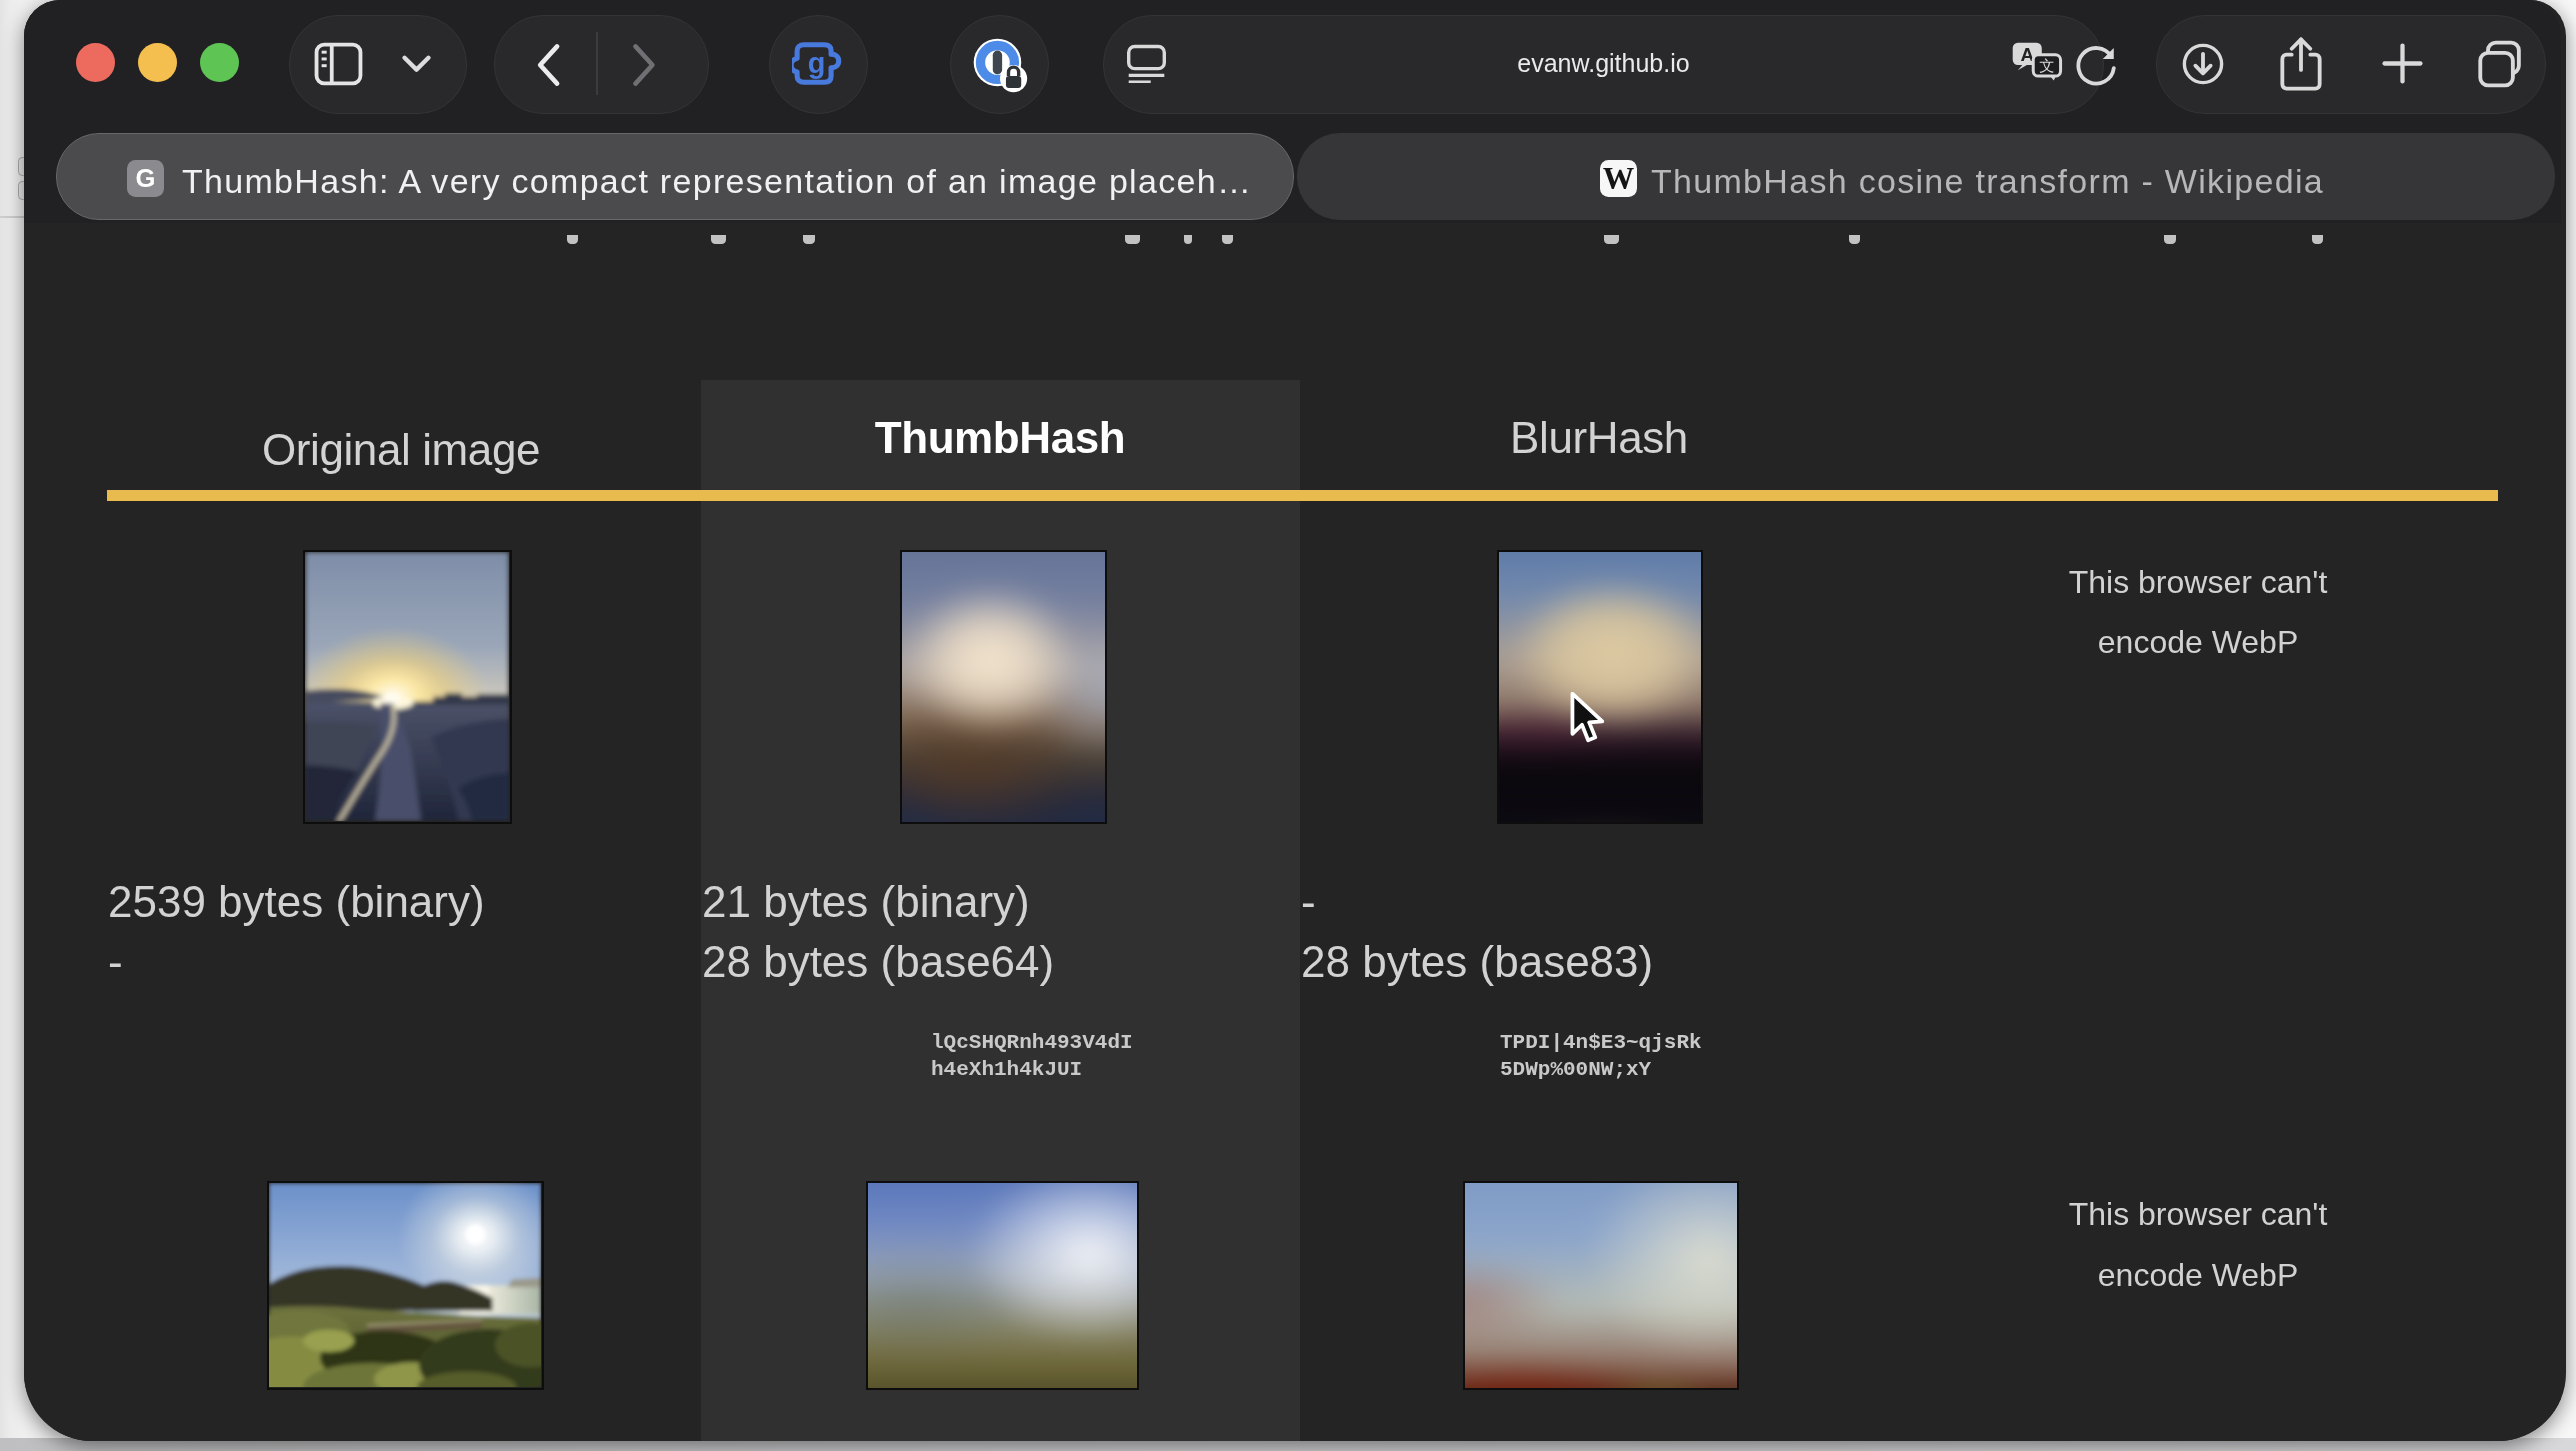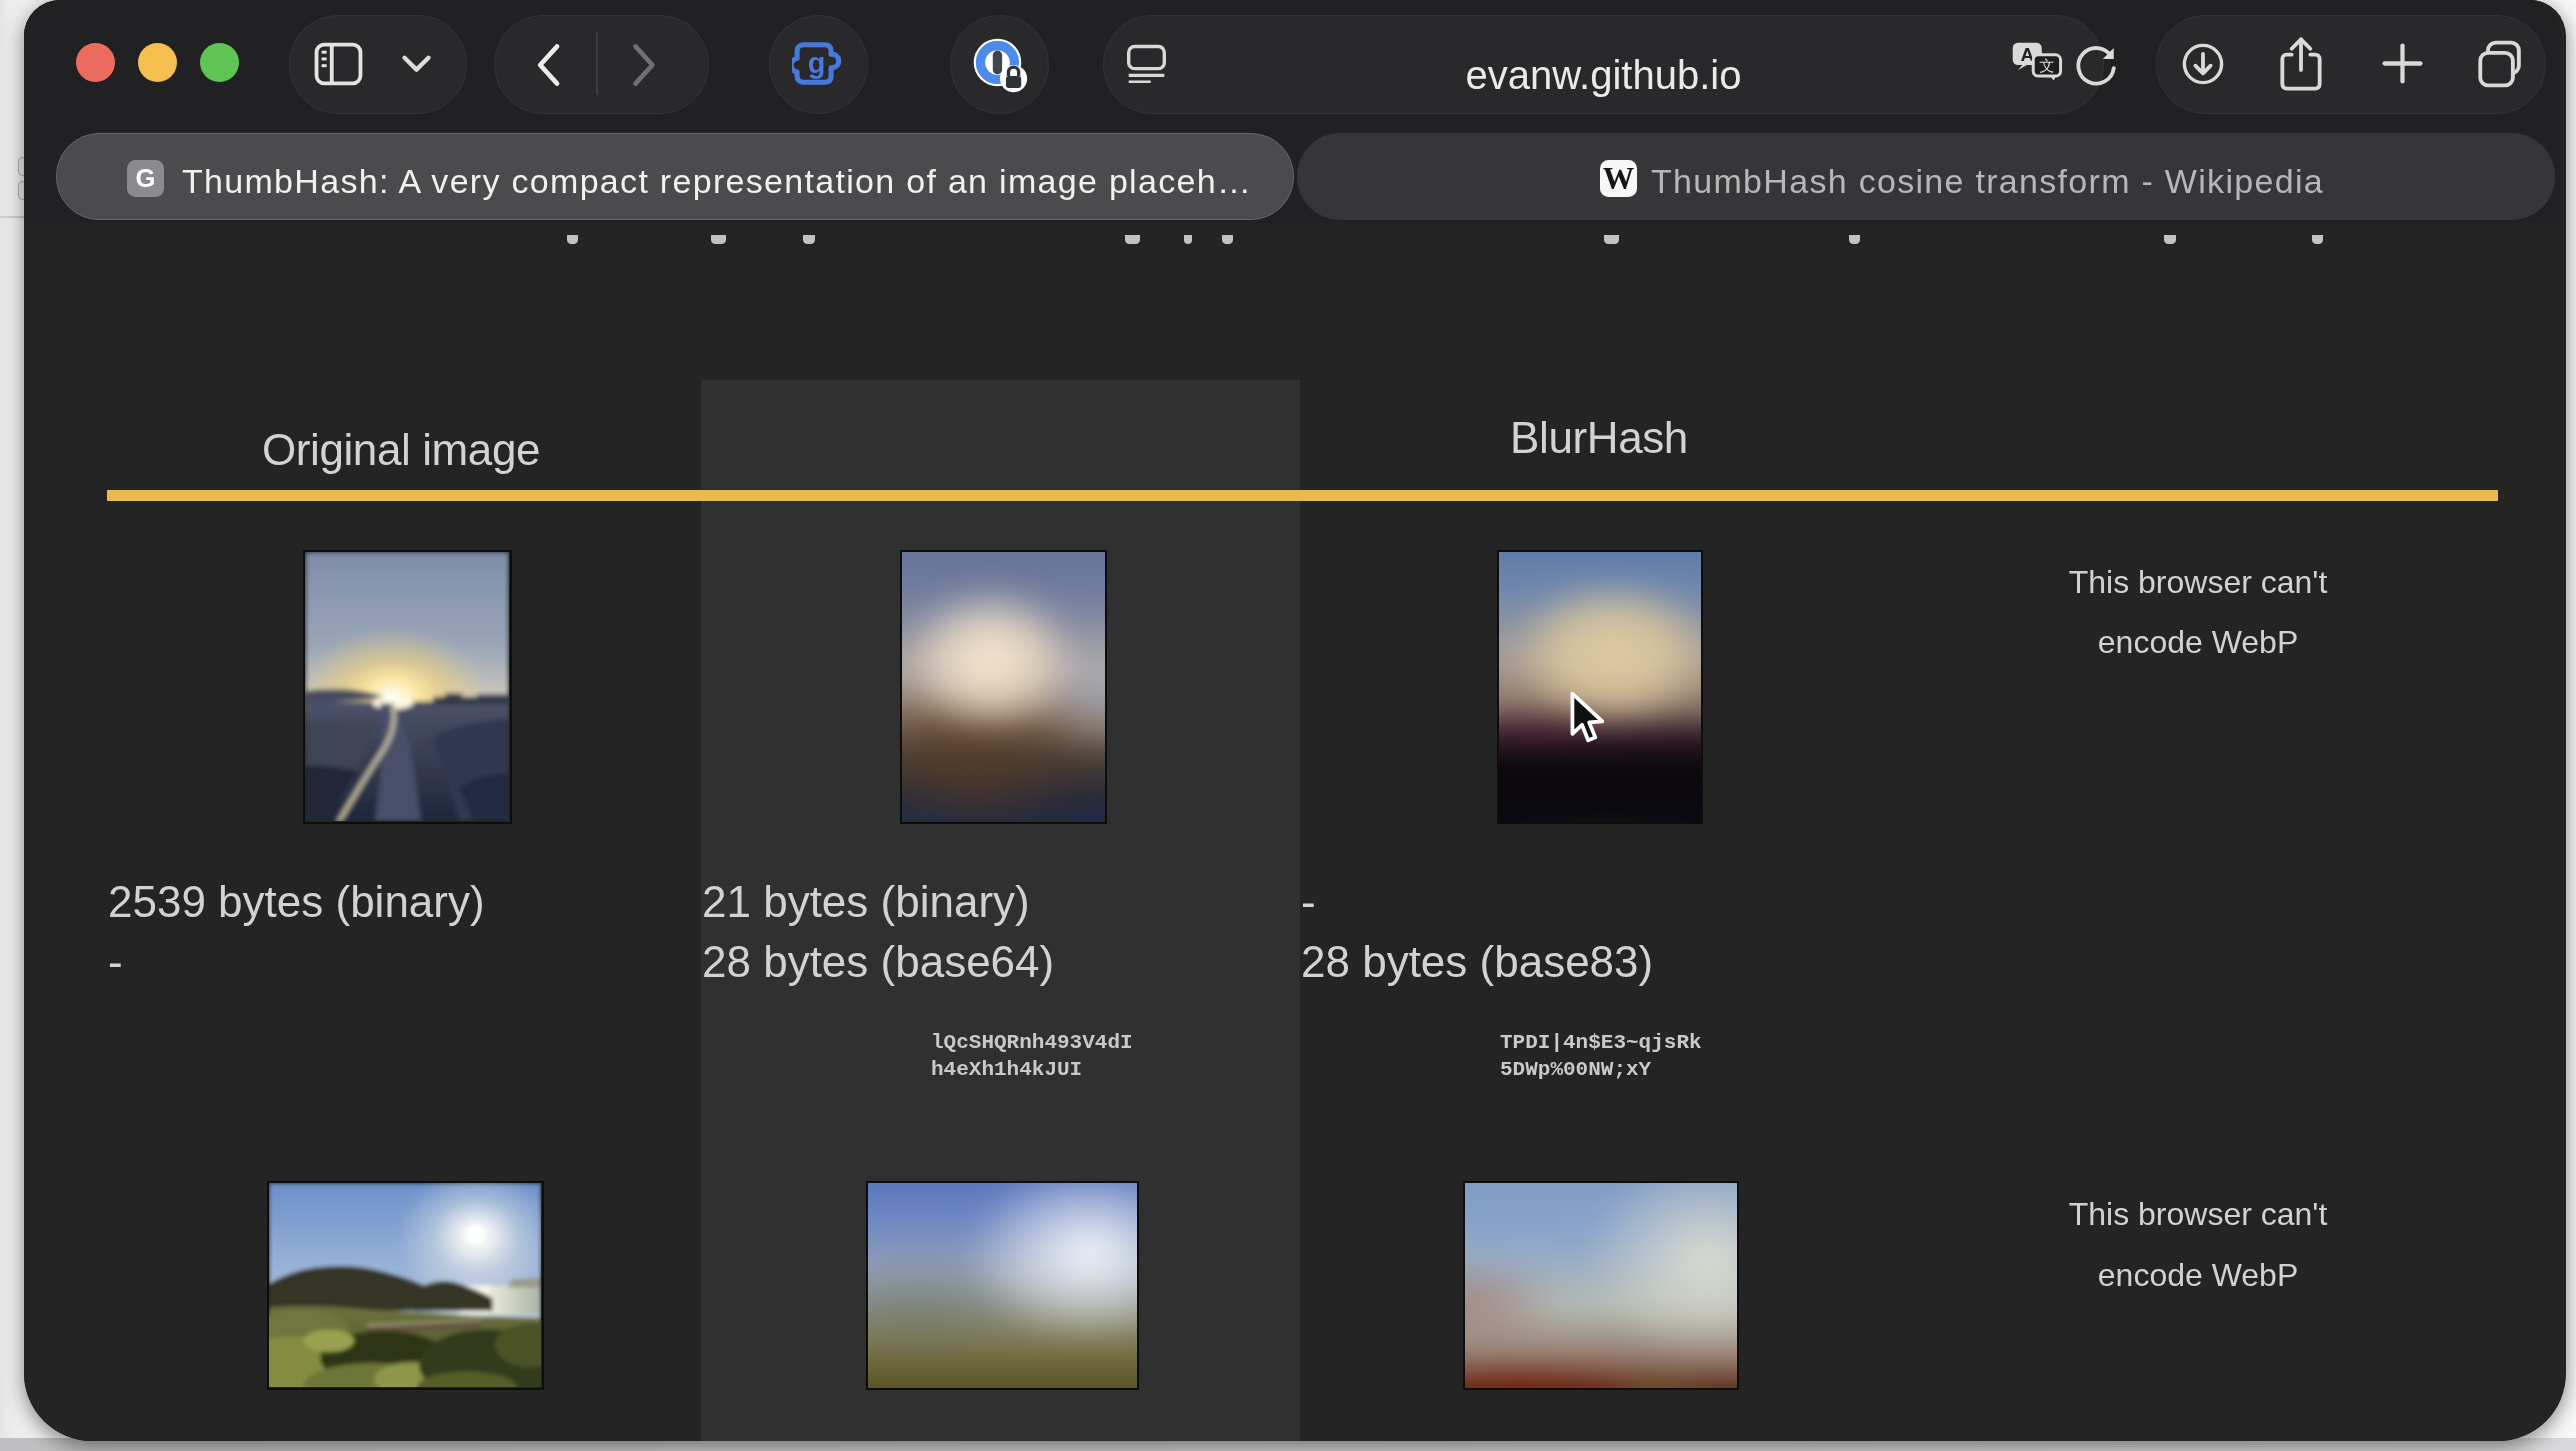--- a/index.html
+++ b/index.html
@@ -61,20 +61,21 @@
 <div id="bstrip" class="abs"></div>
 <div class="abs" style="left:18px;top:157px;width:10.2px;height:19px;border:1.7px solid #ababab;border-radius:4.3px;background:#e8e8e8;"></div>
 <div class="abs" style="left:18px;top:181px;width:10.2px;height:19px;border:1.7px solid #ababab;border-radius:4.3px;background:#e8e8e8;"></div>
 <div class="abs" style="left:0;top:216px;width:24px;height:1.7px;background:#cdcdcd;"></div>
 <div id="win" class="abs">
   <div id="page" class="abs"></div>
   <div id="panel" class="abs"></div>
   <div id="rule" class="abs"></div>
 
   <div class="abs hdr" style="left:79px;margin-top:12px;">Original image</div>
+  <div class="abs hdr b" style="left:678px;">ThumbHash</div>
   <div class="abs hdr" style="left:1277px;">BlurHash</div>
 
   <div class="imgbox" style="left:279px;top:550px;width:209px;height:274px;" id="ph1">
     <svg width="204" height="269" viewBox="0 0 239 316">
       <defs>
         <linearGradient id="sky1" x1="0" y1="0" x2="0" y2="1">
           <stop offset="0" stop-color="#7e8da8"></stop>
             <stop offset="0.35" stop-color="#9aa6b8"></stop>
           <stop offset="0.52" stop-color="#c6c4bc"></stop>
             <stop offset="0.60" stop-color="#d8cdb8"></stop>
@@ -248,21 +249,21 @@
       <path d="M43 46 v-4.5 a6 6 0 0 1 12 0 v4.5" fill="none" stroke="#2e3338" stroke-width="4"></path>
       <rect x="40" y="46" width="18" height="14" rx="3.5" fill="#2e3338"></rect>
     </svg>
 
     <div class="abs pill" style="left:1079px;width:1001px;"></div>
     <svg class="abs" style="left:1102px;top:44px;" width="41" height="39" viewBox="0 0 48 46">
       <rect x="3" y="3" width="42" height="26" rx="7" fill="none" stroke="#d9d9d9" stroke-width="4"></rect>
       <line x1="3" y1="37" x2="45" y2="37" stroke="#d9d9d9" stroke-width="4"></line>
       <line x1="3" y1="45" x2="29" y2="45" stroke="#d9d9d9" stroke-width="4"></line>
     </svg>
-    <div class="abs" style="left:1079px;top:50px;width:1001px;text-align:center;font-size:40px;line-height:51px;color:#eaeaea;">evanw.github.io</div>
+    <div class="abs" style="left:1079px;top:38px;width:1001px;text-align:center;font-size:25px;line-height:51px;color:#eaeaea;">evanw.github.io</div>
     <svg class="abs" style="left:1987px;top:41px;" width="53" height="48" viewBox="0 0 62 56">
       <rect x="2" y="2" width="34" height="26" rx="6" fill="#d9d9d9"></rect>
       <path d="M8 34 l6 -7 h6 z" fill="#d9d9d9"></path>
       <text x="19" y="23" font-size="22" font-weight="bold" fill="#222" text-anchor="middle" font-family="Liberation Sans">A</text>
       <rect x="26" y="16" width="32" height="25" rx="6" fill="#1e1e20" stroke="#d9d9d9" stroke-width="3.5"></rect>
       <path d="M50 46 l-5 -6 h8 z" fill="#d9d9d9"></path>
       <text x="42" y="35" font-size="18" fill="#d9d9d9" text-anchor="middle" font-family="Liberation Sans">文</text>
     </svg>
     <svg class="abs" style="left:2050px;top:42px;" width="44" height="44" viewBox="0 0 52 52">
       <path d="M44 17 a21 21 0 1 0 3 14" fill="none" stroke="#d9d9d9" stroke-width="4.5" stroke-linecap="round"></path>

